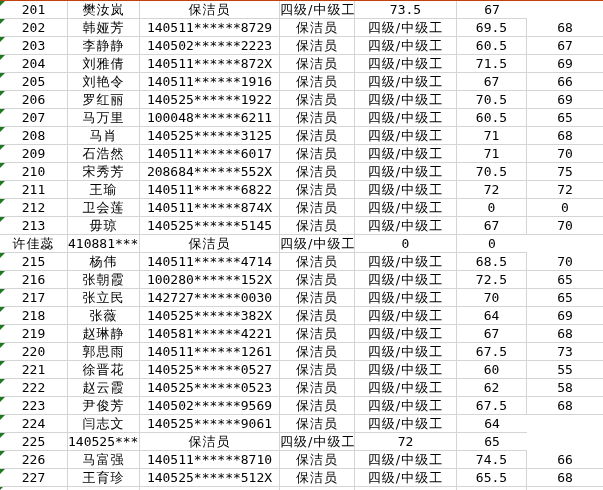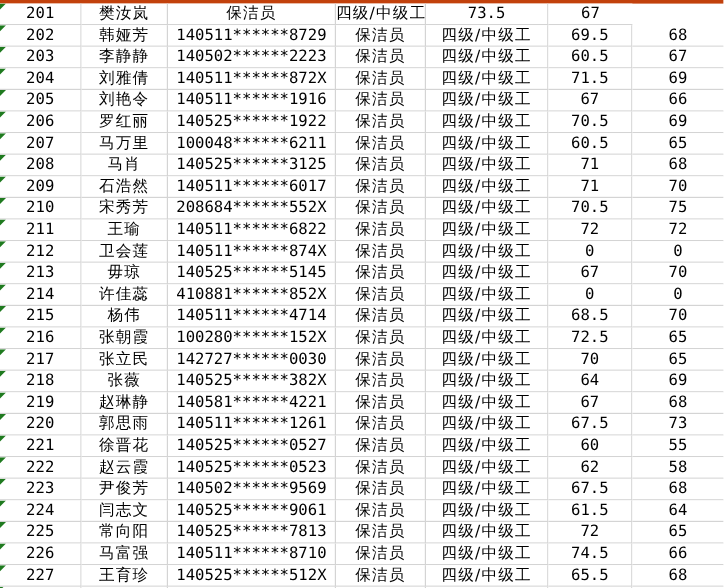--- a/index.html
+++ b/index.html
@@ -5,21 +5,21 @@
   * { margin: 0; padding: 0; box-sizing: border-box; }
   html, body { background: #ffffff; }
   body {
     font-family: "DejaVu Sans", "Liberation Sans", sans-serif;
     width: 603px; height: 490px; overflow: hidden;
   }
   .sheet {
     position: relative;
     width: 603px; height: 490px;
     background: #ffffff;
-    border-top: 3px solid #c2410c;
+    border-top: 1px solid #c2410c;
   }
   .grid-row {
     display: grid;
     grid-template-columns: 68px 72px 140px 75px 102px 70px 76px;
     height: 18px;
   }
   .cell {
     position: relative;
     border-right: 1px solid #d4d4d4;
     border-bottom: 1px solid #d4d4d4;
@@ -164,21 +164,20 @@
       <div class="grid-row">
         <div class="cell numeric">213<span class="err-tri"></span></div>
         <div class="cell cjk">毋琼</div>
         <div class="cell numeric">140525******5145</div>
         <div class="cell cjk">保洁员</div>
         <div class="cell cjk">四级/中级工</div>
         <div class="cell numeric">67</div>
         <div class="cell numeric">70</div>
       </div>
       <div class="grid-row">
-        <div class="cell numeric">214<span class="err-tri"></span></div>
         <div class="cell cjk">许佳蕊</div>
         <div class="cell numeric">410881******852X</div>
         <div class="cell cjk">保洁员</div>
         <div class="cell cjk">四级/中级工</div>
         <div class="cell numeric">0</div>
         <div class="cell numeric">0</div>
       </div>
       <div class="grid-row">
         <div class="cell numeric">215<span class="err-tri"></span></div>
         <div class="cell cjk">杨伟</div>
@@ -259,26 +258,24 @@
         <div class="cell cjk">四级/中级工</div>
         <div class="cell numeric">67.5</div>
         <div class="cell numeric">68</div>
       </div>
       <div class="grid-row">
         <div class="cell numeric">224<span class="err-tri"></span></div>
         <div class="cell cjk">闫志文</div>
         <div class="cell numeric">140525******9061</div>
         <div class="cell cjk">保洁员</div>
         <div class="cell cjk">四级/中级工</div>
-        <div class="cell numeric">61.5</div>
         <div class="cell numeric">64</div>
       </div>
       <div class="grid-row">
         <div class="cell numeric">225<span class="err-tri"></span></div>
-        <div class="cell cjk">常向阳</div>
         <div class="cell numeric">140525******7813</div>
         <div class="cell cjk">保洁员</div>
         <div class="cell cjk">四级/中级工</div>
         <div class="cell numeric">72</div>
         <div class="cell numeric">65</div>
       </div>
       <div class="grid-row">
         <div class="cell numeric">226<span class="err-tri"></span></div>
         <div class="cell cjk">马富强</div>
         <div class="cell numeric">140511******8710</div>

